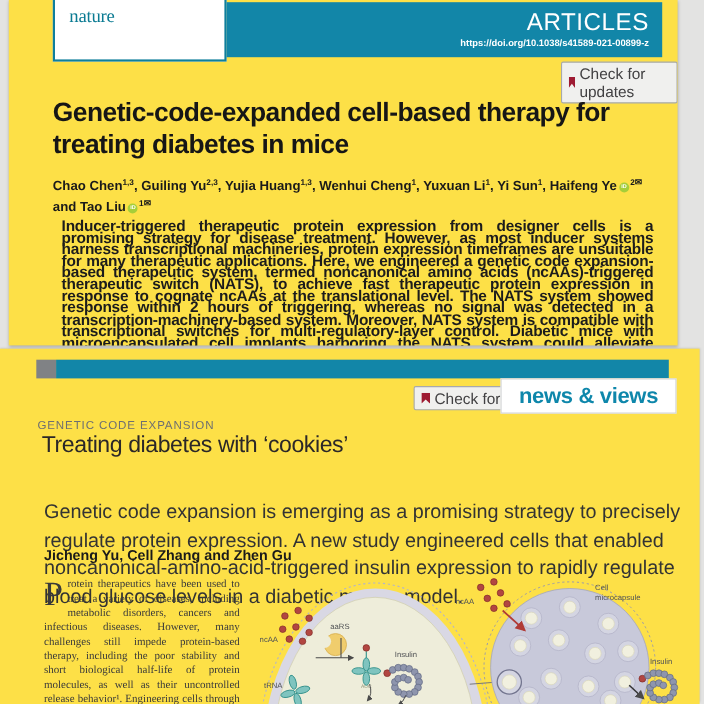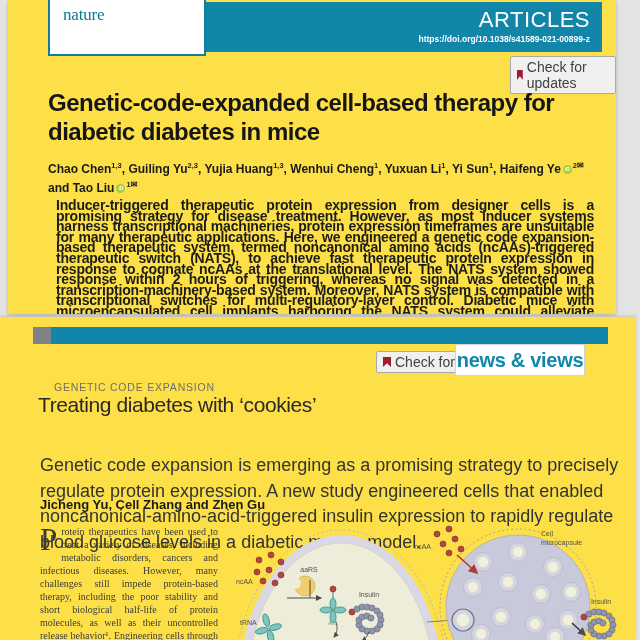--- a/index.html
+++ b/index.html
@@ -35,24 +35,24 @@
   .orcid{display:inline-block;width:9px;height:9px;border-radius:50%;background:#a6ce39;
          color:#fff;font-size:5px;font-weight:700;text-align:center;line-height:9px;
          vertical-align:2px;margin:0 1px 0 2px;}
   .env{font-size:8px;vertical-align:super;}
   .a-abstract{position:absolute;left:48px;top:200px;width:538px;font-size:14px;font-weight:700;
               color:#1c1c1c;line-height:10.6px;text-align:justify;letter-spacing:-0.2px;}
 
   
   .nv-graybox{position:absolute;left:33px;top:10px;width:18px;height:17px;background:#808285;}
   .nv-bar{position:absolute;left:51px;top:10px;width:557px;height:17px;background:#1286a8;}
-  .nv-box{position:absolute;left:455px;top:27px;width:130px;height:32px;background:#fff;
+  .nv-box{position:absolute;left:455px;top:27px;width:160px;height:32px;background:#fff;
           border:1px solid #d1d3d4;display:flex;align-items:center;justify-content:center;}
   .nv-box span{color:#0e87ab;font-size:20px;font-weight:700;letter-spacing:-0.3px;}
-  .nv-section{position:absolute;left:54px;top:64px;font-size:10.5px;color:#6d6e71;
+  .nv-section{position:absolute;left:34px;top:64px;font-size:10.5px;color:#6d6e71;
               letter-spacing:0.8px;}
   .nv-title{position:absolute;left:38px;top:76px;width:560px;font-size:21px;font-weight:400;
             color:#2b2728;letter-spacing:-0.4px;}
   .nv-standfirst{position:absolute;left:40px;top:136px;width:588px;font-size:18px;
                  color:#333;line-height:1.42;}
   .nv-authors{position:absolute;left:40px;top:180px;font-size:13px;font-weight:700;color:#1a1a1a;}
   .nv-body{position:absolute;left:40px;top:208px;width:178px;font-family:"Liberation Serif",serif;
            font-size:10px;color:#3a3a3a;line-height:13px;text-align:justify;}
   .dropcap{float:left;font-size:31px;line-height:26px;padding:2px 4px 0 0;color:#3a3a3a;
            font-family:"Liberation Serif",serif;}
@@ -71,21 +71,21 @@
     </div>
     <div class="banner">
       <div class="banner-title">ARTICLES</div>
       <div class="banner-doi">https://doi.org/10.1038/s41589-021-00899-z</div>
     </div>
     <div class="updates" id="updates1">
       <span class="bookmark"></span>
       <span>Check for updates</span>
     </div>
 
-    <div class="a-title">Genetic-code-expanded cell-based therapy for diabetic diabetes in mice</div>
+    <div class="a-title">Genetic-code-expanded cell-based therapy for treating diabetes in mice</div>
     <div class="a-authors"><span>Chao Chen<sup>1,3</sup></span>, <span>Guiling Yu<sup>2,3</sup></span>, <span>Yujia Huang<sup>1,3</sup></span>, <span>Wenhui Cheng<sup>1</sup></span>, <span>Yuxuan Li<sup>1</sup></span>, <span>Yi Sun<sup>1</sup></span>, <span>Haifeng Ye<span class="orcid">iD</span><sup>2</sup><span class="env">✉</span></span> and <span>Tao Liu<span class="orcid">iD</span><sup>1</sup><span class="env">✉</span></span></div>
     <div class="a-abstract">Inducer-triggered therapeutic protein expression from designer cells is a promising strategy for disease treatment. However, as most inducer systems harness transcriptional machineries, protein expression timeframes are unsuitable for many therapeutic applications. Here, we engineered a genetic code expansion-based therapeutic system, termed noncanonical amino acids (ncAAs)-triggered therapeutic switch (NATS), to achieve fast therapeutic protein expression in response to cognate ncAAs at the translational level. The NATS system showed response within 2 hours of triggering, whereas no signal was detected in a transcription-machinery-based system. Moreover, NATS system is compatible with transcriptional switches for multi-regulatory-layer control. Diabetic mice with microencapsulated cell implants harboring the NATS system could alleviate hyperglycemia within 90 min on oral delivery of ncAA. We also prepared ncAA-containing ‘cookies’ and achieved long-term glycemic control in diabetic mice implanted with NATS cells. Our proof-of-concept study demonstrates the use of NATS system for the design of next-generation cell-based therapies to achieve fast orally induced protein expression.</div>
   </div>
 
   <div id="page2" class="page">
     <div class="nv-graybox"></div>
     <div class="nv-bar"></div>
     <div class="updates" id="updates2">
       <span class="bookmark"></span>
       <span>Check for updates</span>

